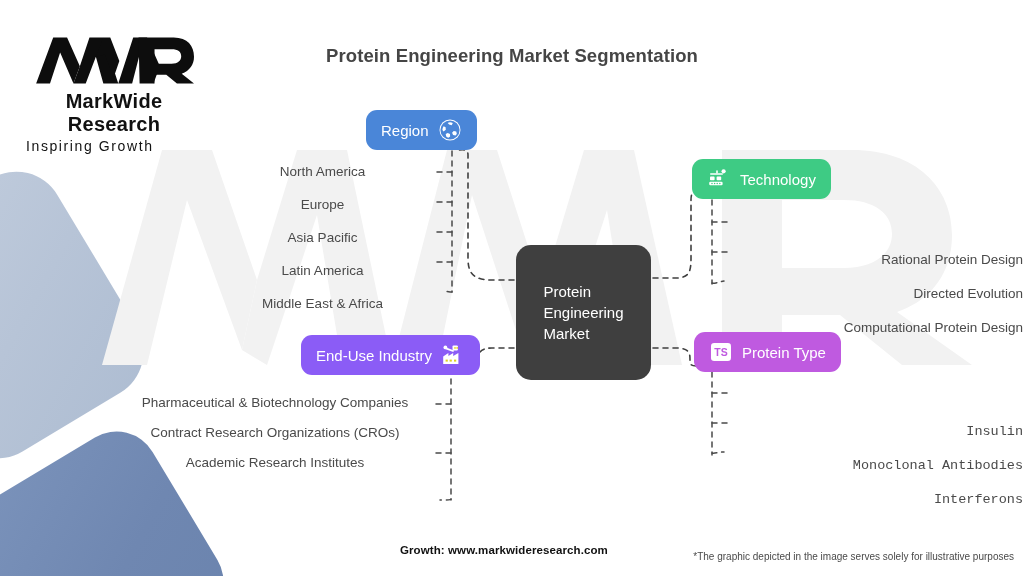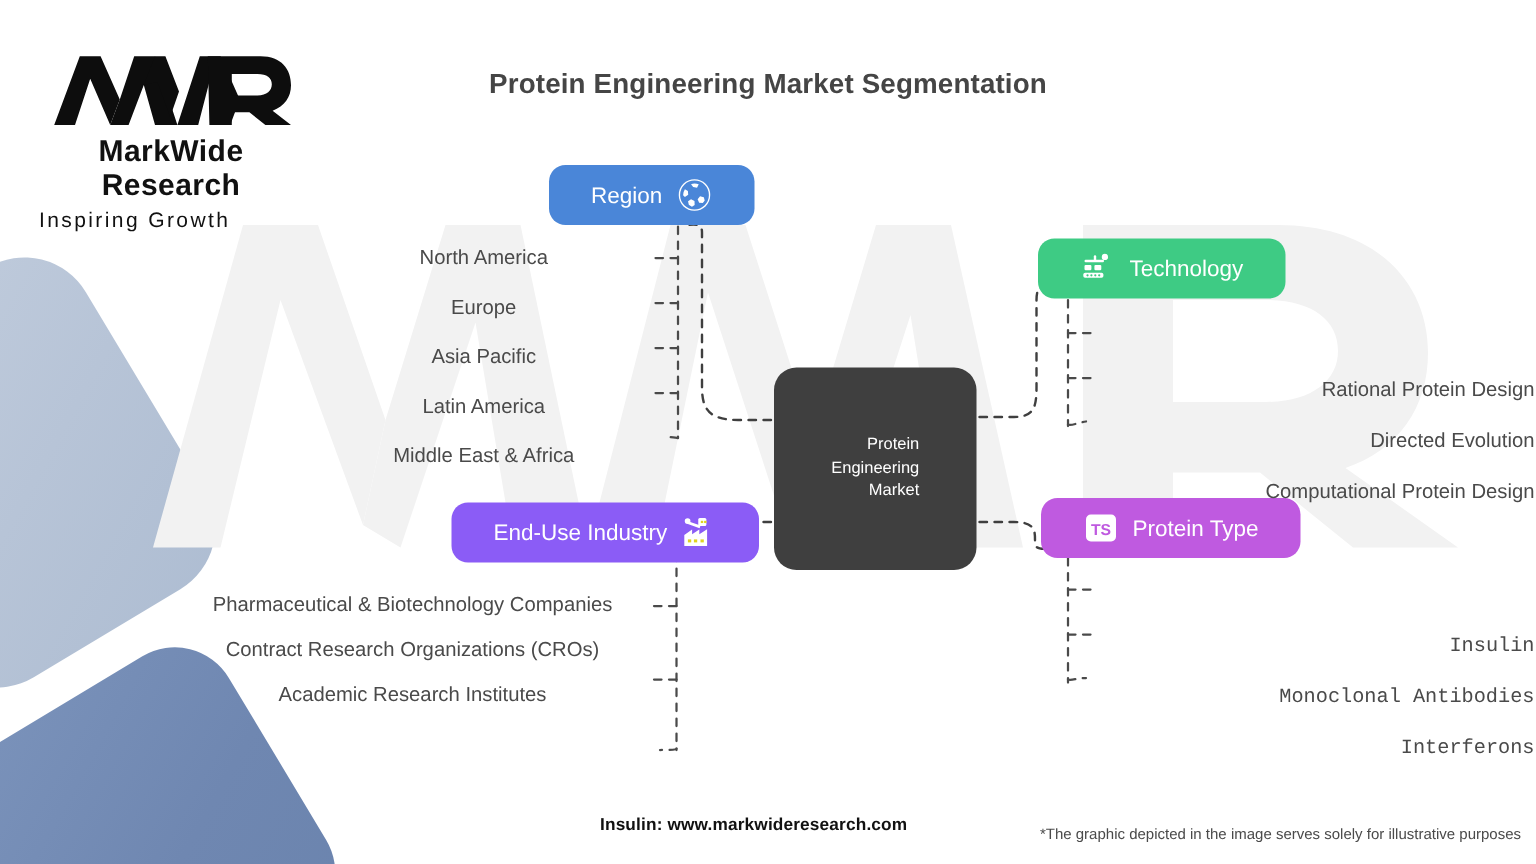--- a/index.html
+++ b/index.html
@@ -63,28 +63,28 @@
 
   
   .wires { position:absolute; inset:0; width:1024px; height:576px; }
 
   
   .center-node {
     position:absolute; left:516px; top:245px;
     width:135px; height:135px;
     background:#3f3f3f; border-radius:15px;
     display:flex; align-items:center; justify-content:center;
-    color:#ffffff; font-size:11px; line-height:1.42; text-align:right;
+    color:#ffffff; font-size:15px; line-height:1.42; text-align:left;
   }
 
   
   .badge {
     position:absolute;
     display:flex; align-items:center; gap:9px;
-    padding:0 28px; height:40px;
+    padding:0 15px; height:40px;
     border-radius:11px;
     color:#ffffff; font-size:15px; white-space:nowrap;
   }
   .badge-region    { left:366px; top:110px;  background:#4a86d8; }
   .badge-tech      { left:692px; top:159px;  background:#3ecb84; }
   .badge-enduse    { left:301px; top:335px;  background:#8b5cf6; }
   .badge-ptype     { left:694px; top:332px;  background:#bf5ae0; }
   .badge-ico { width:24px; height:24px; display:block; flex:0 0 auto; }
 
   
@@ -279,16 +279,16 @@
     <div class="leaf-item">Contract Research Organizations (CROs)</div>
     <div class="leaf-item">Academic Research Institutes</div>
   </div>
 
   <div class="leaf left-al list-ptype">
     <div class="leaf-item">Insulin</div>
     <div class="leaf-item">Monoclonal Antibodies</div>
     <div class="leaf-item">Interferons</div>
   </div>
 
-  <div class="source">Insulin: www.markwideresearch.com</div>
+  <div class="source">Growth: www.markwideresearch.com</div>
   <div class="disclaimer">*The graphic depicted in the image serves solely for illustrative purposes</div>
 
 </div>
 
 </body></html>

